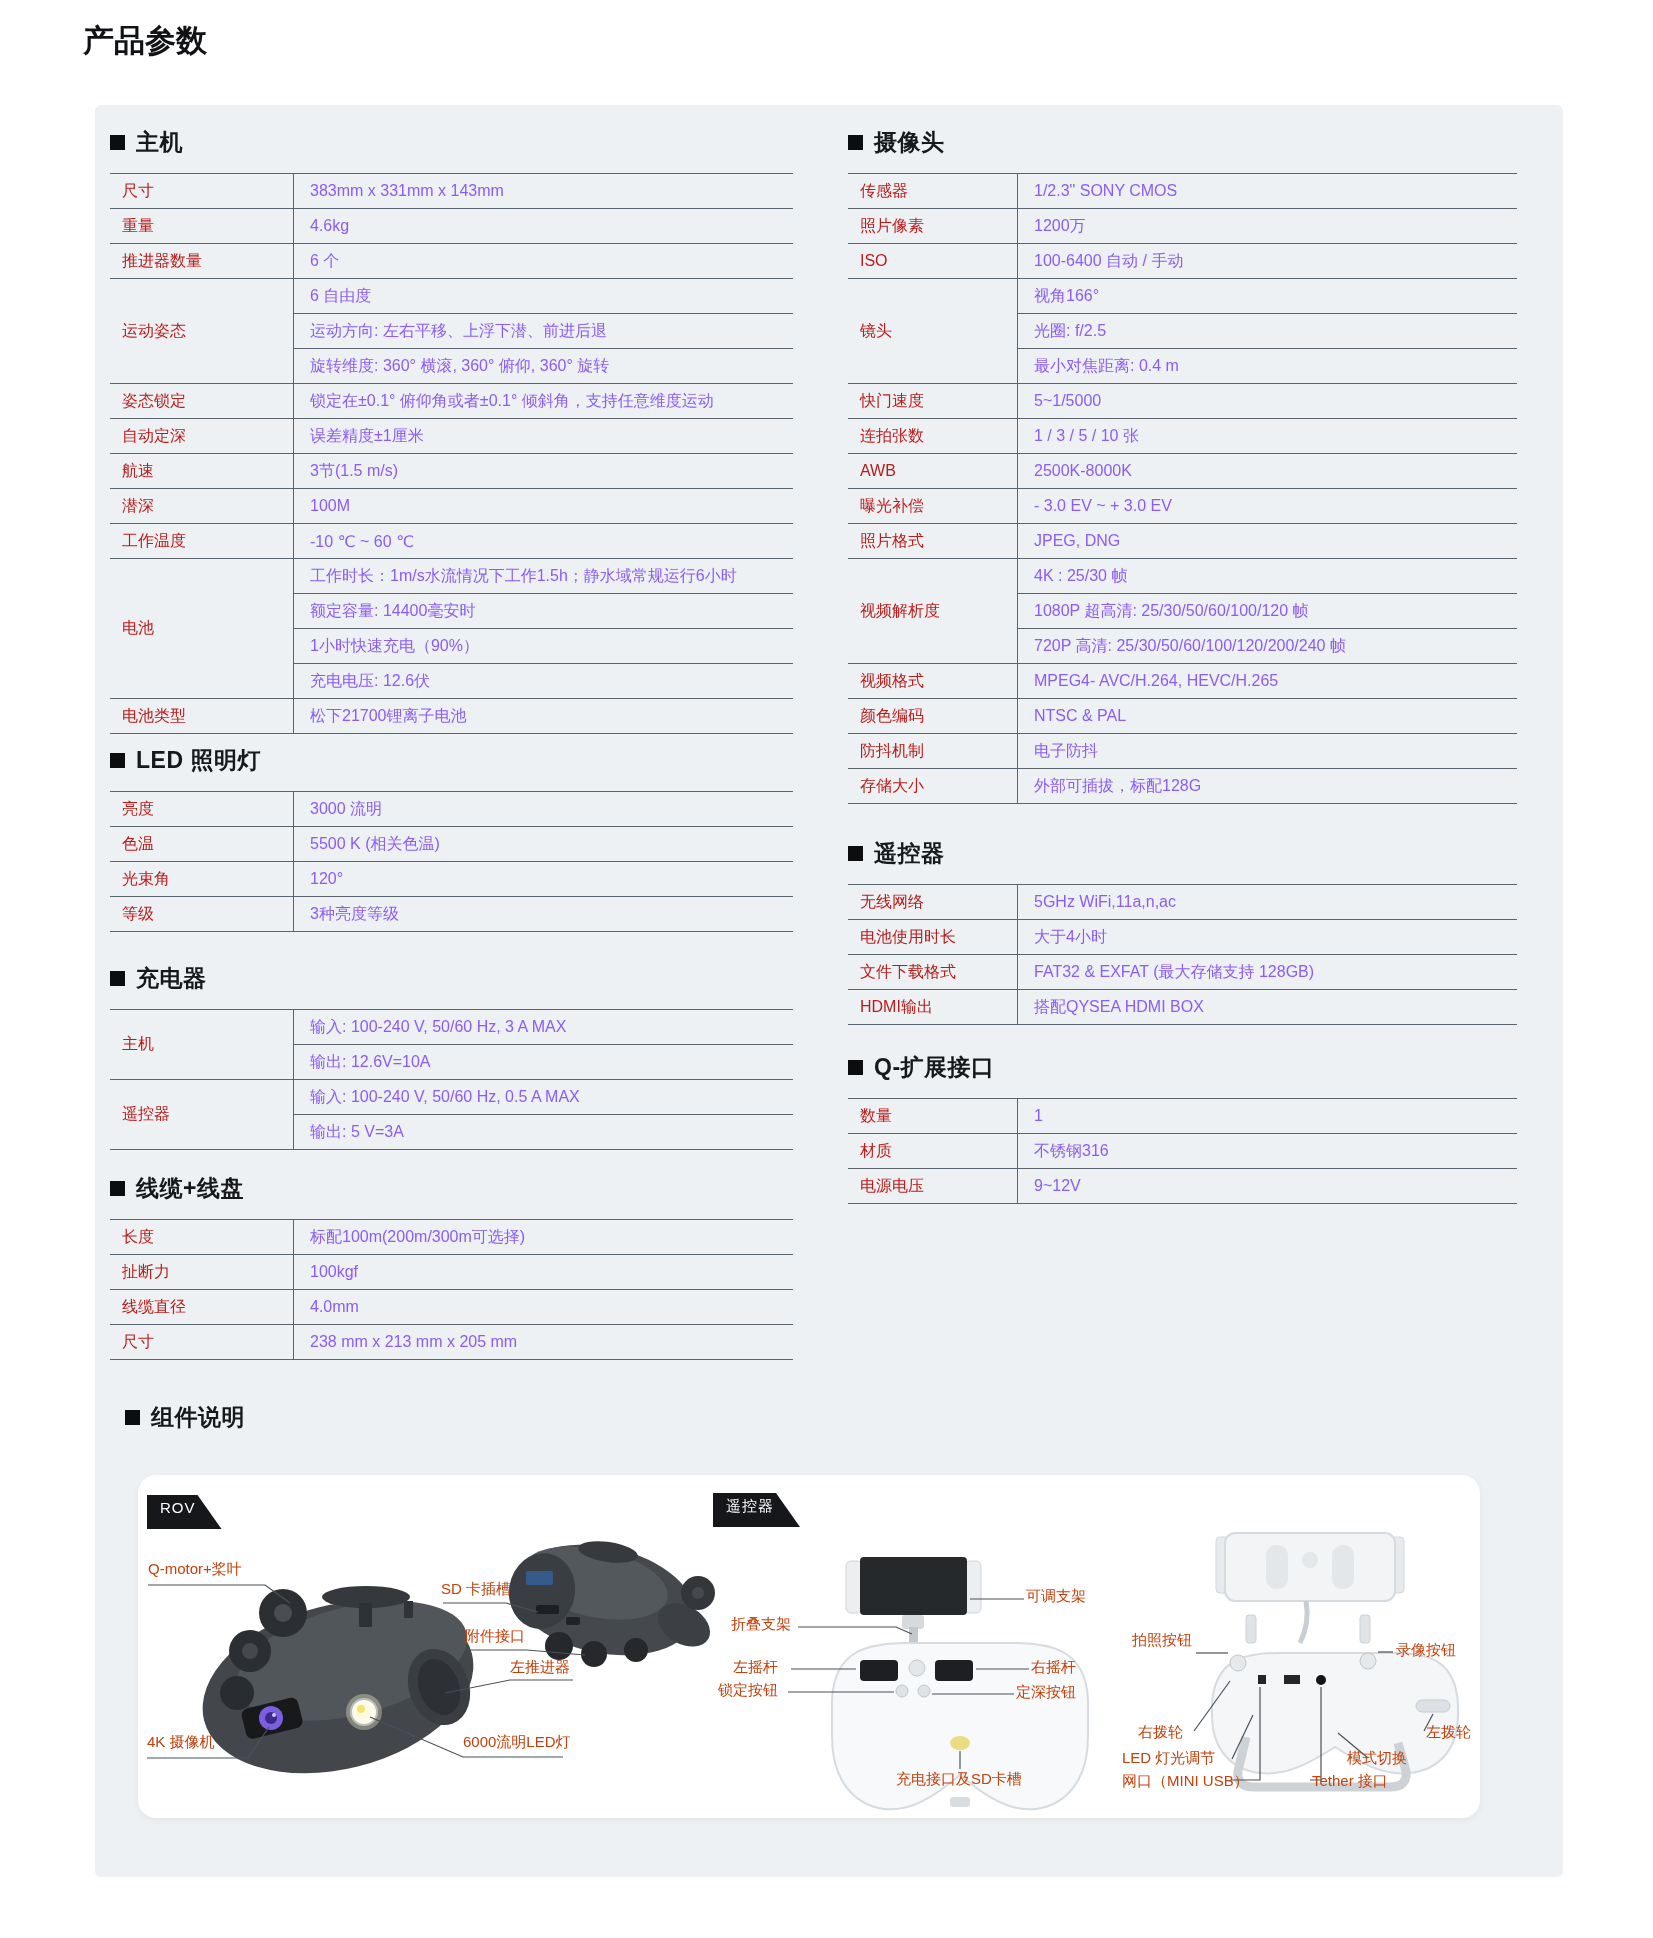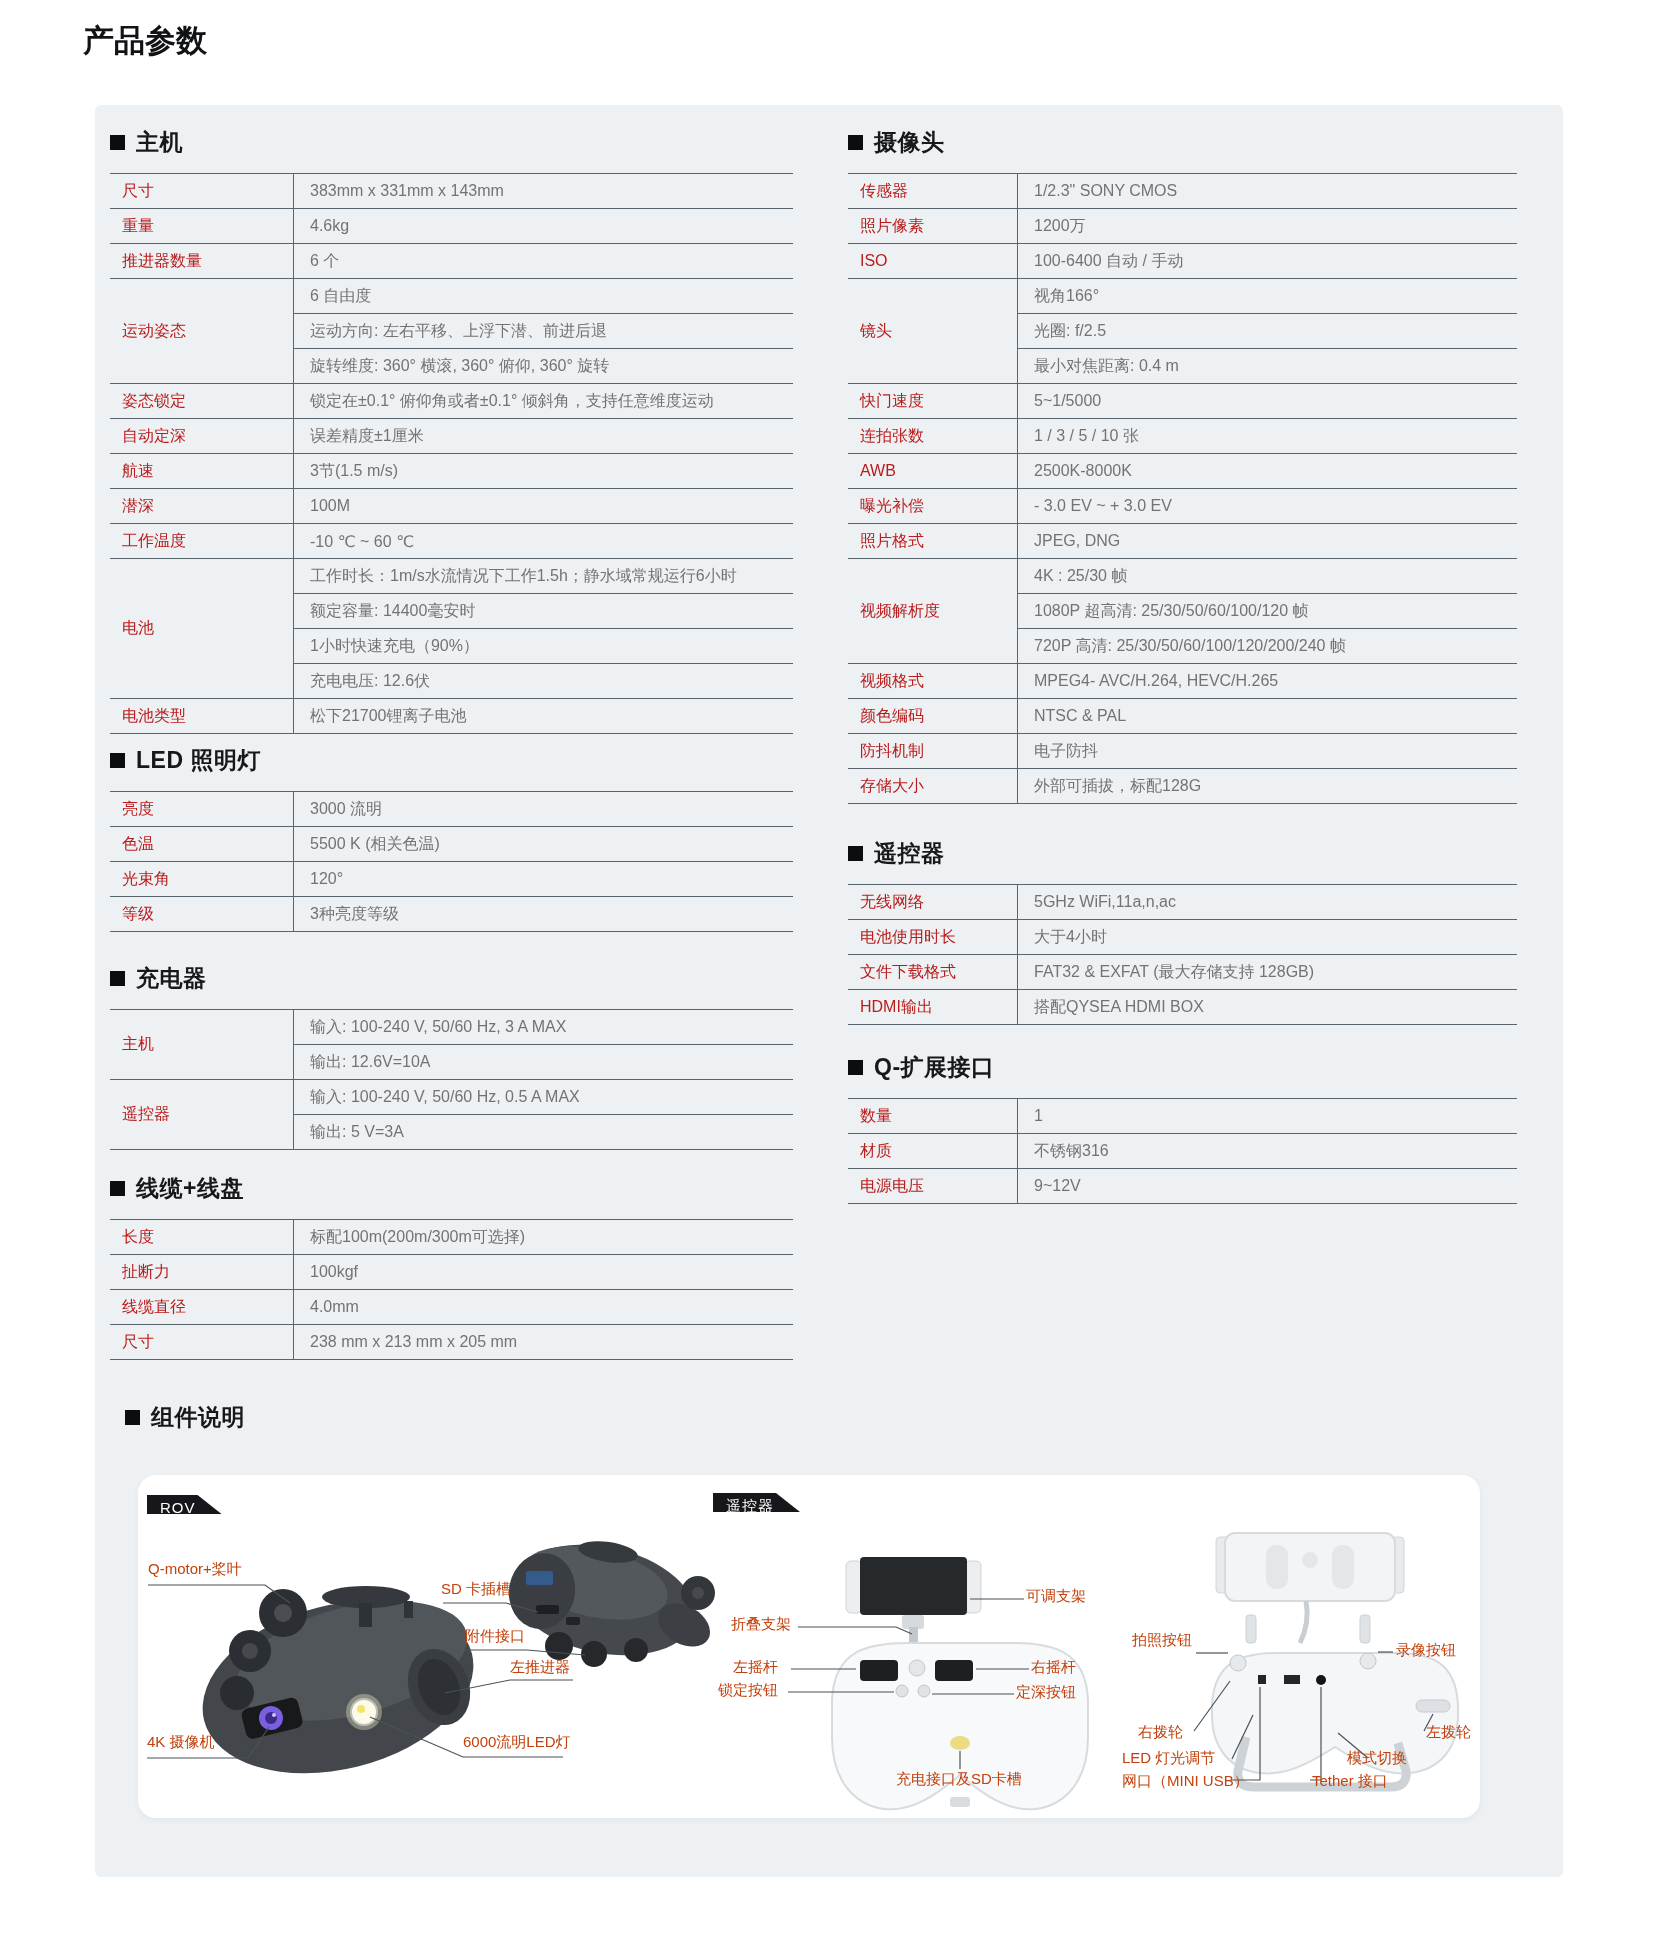--- a/index.html
+++ b/index.html
@@ -27,30 +27,30 @@
   .spec-row + .spec-row{border-top:1px solid #59646c;}
   .spec-label{
     flex:none;display:flex;align-items:center;padding-left:12px;
     font-size:16px;color:#b91c1c;
   }
   .col-left .spec-label{width:171px;}
   .col-right .spec-label{width:157px;}
   .spec-values{flex:1;border-left:1px solid #59646c;}
   .spec-value{
     min-height:34px;display:flex;align-items:center;padding-left:16px;padding-right:6px;
-    font-size:16px;color:#737373;
+    font-size:16px;color:#8b5cf6;
   }
   .spec-value + .spec-value{border-top:1px solid #59646c;}
   .comp-card{
     position:absolute;left:43px;top:1370px;width:1342px;height:343px;
     background:#ffffff;border-radius:18px;box-shadow:0 2px 6px rgba(40,50,60,.06);
   }
   .tab{
     position:absolute;height:18px;background:#15171a;color:#fff;
-    font-size:15px;line-height:26px;padding:0 26px 1px 13px;letter-spacing:1px;
+    font-size:15px;line-height:26px;padding:0 26px 16px 13px;letter-spacing:1px;
     clip-path:polygon(0 0,calc(100% - 24px) 0,100% 100%,0 100%);
   }
   .tab-rov{left:9px;top:20px;}
   .tab-remote{left:575px;top:18px;}
   .clabel{
     position:absolute;font-size:15px;color:#c2410c;white-space:nowrap;line-height:18px;
   }
   .comp-svg{position:absolute;left:0;top:0;width:1342px;height:343px;pointer-events:none;}
 </style>
 </head>

